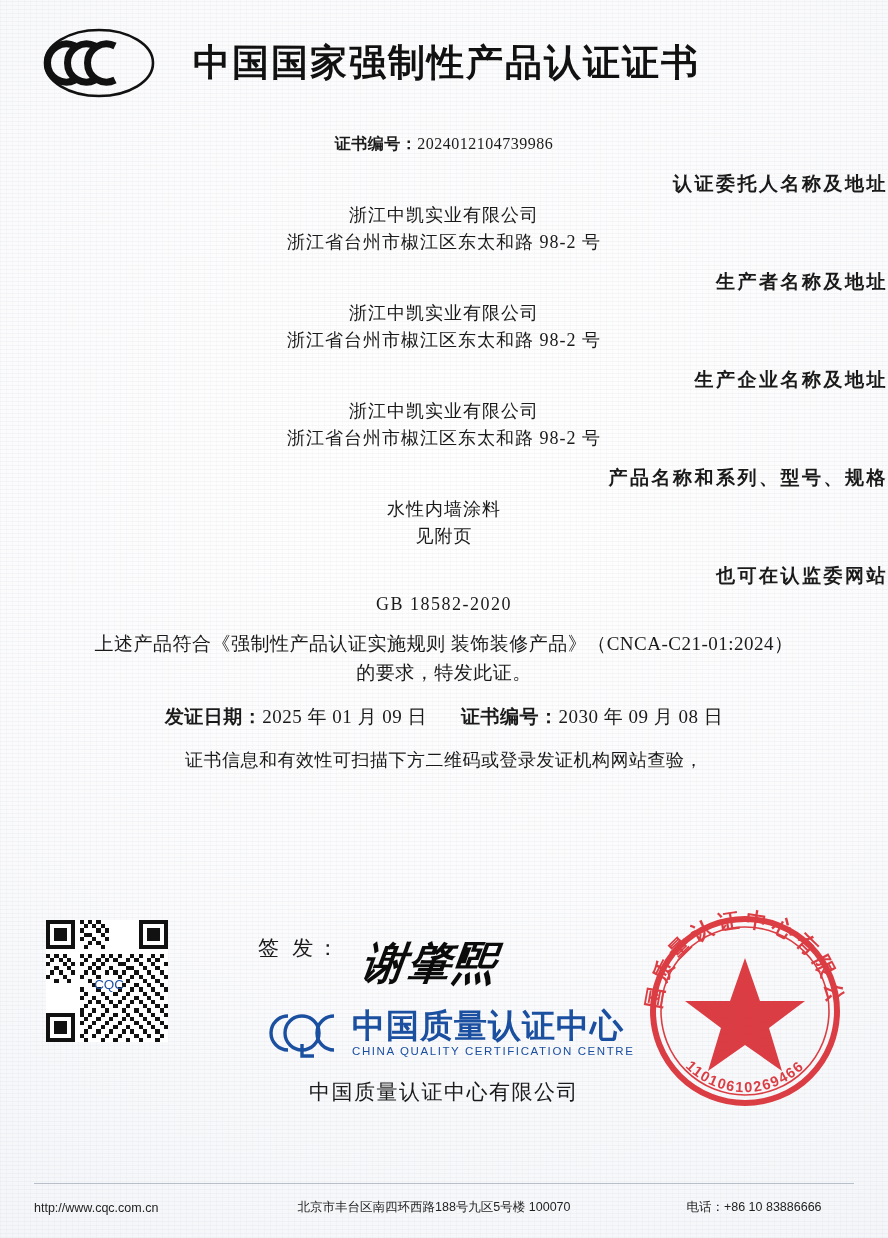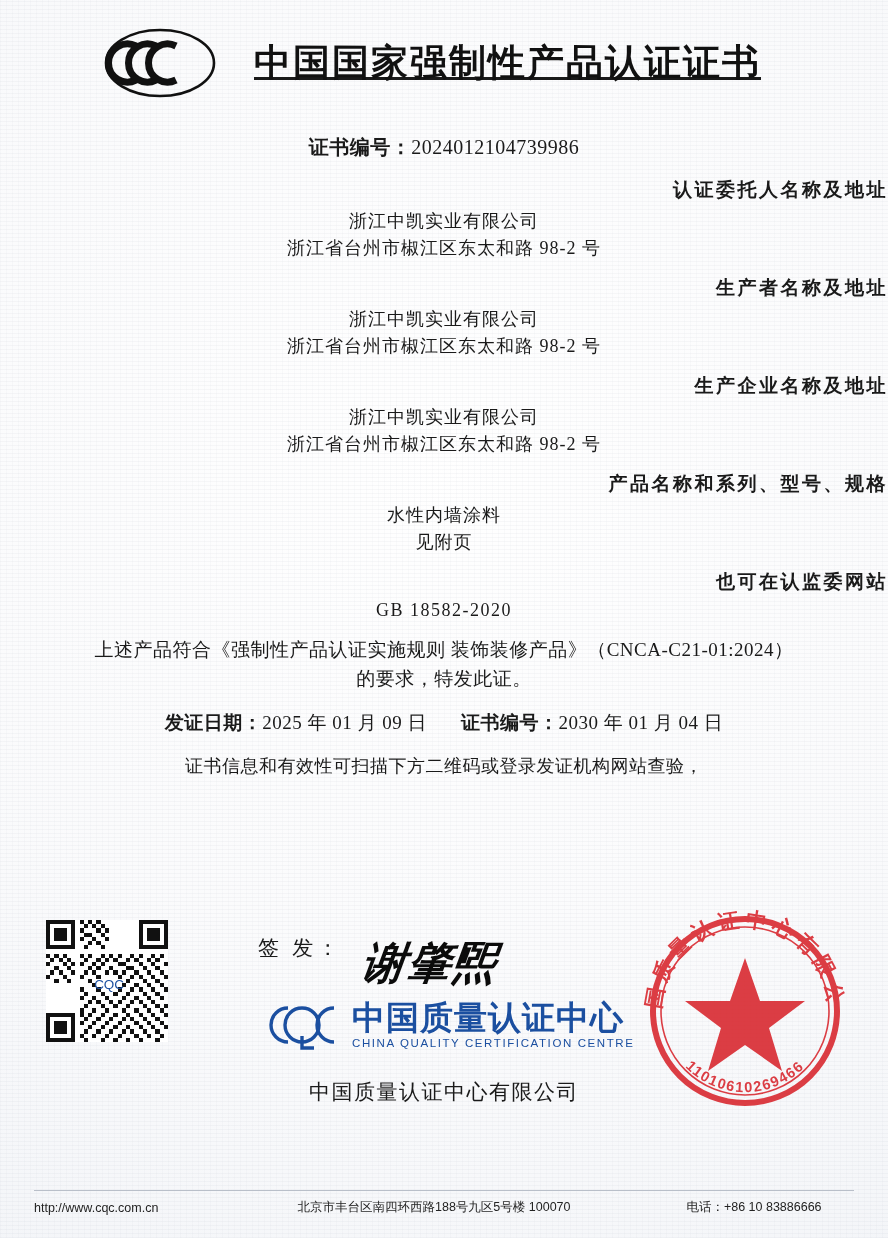--- a/index.html
+++ b/index.html
@@ -27,24 +27,23 @@
   }
   .page {
     position: absolute;
     inset: 0;
   }
 
   
   .header {
     display: flex;
     align-items: center;
-    padding: 30px 0 0 104px;
+    padding: 30px 0 0 43px;
     height: 96px;
     box-sizing: border-box;
-    text-decoration: underline;
   }
   .ccc-logo {
     width: 112px;
     height: 70px;
     flex: 0 0 auto;
   }
   .doc-title {
     font-size: 37px;
     font-weight: bold;
     letter-spacing: 2px;
@@ -52,21 +51,21 @@
     color: #111;
     white-space: nowrap;
   }
 
   
   .content {
     margin-top: 38px;
     text-align: center;
   }
   .cert-no {
-    font-size: 20px;
+    font-size: 16px;
     letter-spacing: 0.5px;
     margin-bottom: 16px;
   }
   .cert-no .label { font-weight: bold; }
   .block { margin-bottom: 13px; }
   .block-title {
     font-size: 19px;
     font-weight: bold;
     letter-spacing: 2.5px;
     margin-bottom: 5px;
@@ -135,21 +134,21 @@
     font-weight: bold;
     font-style: italic;
     color: #0b0b0b;
     letter-spacing: 1px;
     transform: skewX(-7deg);
   }
 
   .cqc-row {
     position: absolute;
     left: 262px;
-    top: 76px;
+    top: 84px;
     display: flex;
     align-items: center;
   }
   .cqc-mark { width: 80px; height: 58px; }
   .cqc-text { margin-left: 10px; }
   .cqc-cn {
     font-size: 33px;
     font-weight: bold;
     color: #1b4fa0;
     letter-spacing: 1px;
@@ -180,21 +179,21 @@
     height: 222px;
   }
 
   
   .footer {
     position: absolute;
     left: 34px;
     right: 34px;
     bottom: 22px;
     border-top: 1px solid #b9bfc9;
-    padding-top: 8px;
+    padding-top: 15px;
     display: flex;
     align-items: center;
     justify-content: space-between;
     font-size: 12.5px;
     font-family: "Liberation Sans", sans-serif;
     color: #232323;
   }
   .footer .center { flex: 1; text-align: center; }
   .footer .left { width: 180px; }
   .footer .right { width: 200px; text-align: center; }
@@ -254,21 +253,21 @@
       <div class="block-title">也可在认监委网站</div>
       <div class="std-line">GB 18582-2020</div>
     </div>
 
     <div class="statement">
       <div>上述产品符合《强制性产品认证实施规则 装饰装修产品》（CNCA-C21-01:2024）</div>
       <div>的要求，特发此证。</div>
     </div>
 
     <div class="dates">
-      <span class="dlabel">发证日期：</span><span>2025 年 01 月 09 日</span><span class="gap"></span><span class="dlabel">证书编号：</span><span>2030 年 01 月 04 日</span>
+      <span class="dlabel">发证日期：</span><span>2025 年 01 月 09 日</span><span class="gap"></span><span class="dlabel">证书编号：</span><span>2030 年 09 月 08 日</span>
     </div>
 
     <div class="verify">
       <div>证书信息和有效性可扫描下方二维码或登录发证机构网站查验，</div>
     </div>
   </div>
 
   <div class="sig-area">
 
     <span class="qr">

